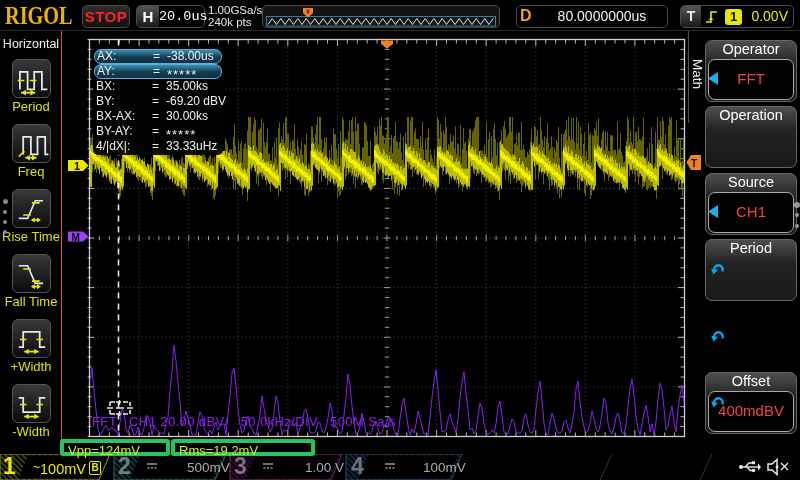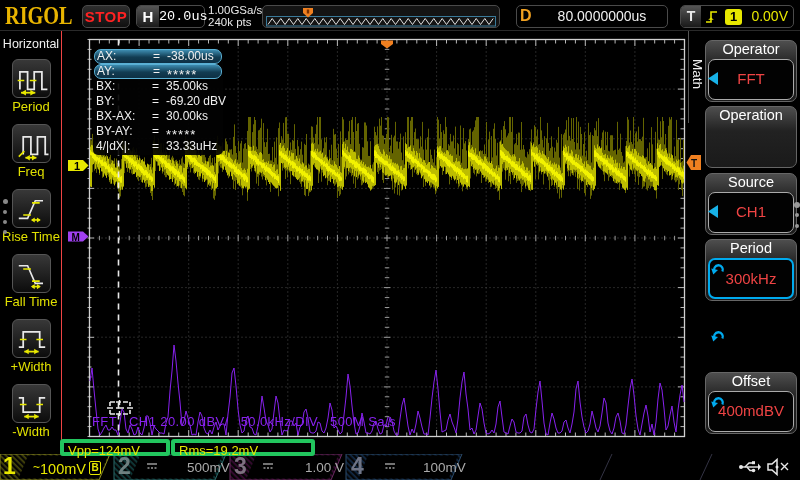--- a/index.html
+++ b/index.html
@@ -232,23 +232,20 @@
       <div class="mlab">Source</div>
       <div class="mval">
         <span class="mvt">CH1</span>
       </div>
     </div>
 <svg class="abs" style="left:22px;top:174px" width="10" height="13" viewBox="0 0 10 13">
       <path d="M10 0v13L0 6.5z" fill="#18b2e8"></path>
     </svg>
 <div class="mitem" style="top:208px">
       <div class="mlab">Period</div>
-      <div class="mval hl">
-        <span class="mvt">300kHz</span>
-      </div>
     </div>
 <svg class="abs" style="left:25px;top:230px" width="15" height="15" viewBox="0 0 15 15">
       <path d="M3.6 10.8 A4.4 4.4 0 1 1 11.4 10.6" stroke="#00aaee" stroke-width="2.3" fill="none"></path>
       <path d="M0.2 7.4l6.8 1.5-4.7 4.7z" fill="#00aaee"></path>
     </svg>
 <svg class="abs" style="left:25px;top:297px" width="15" height="15" viewBox="0 0 15 15">
       <path d="M3.6 10.8 A4.4 4.4 0 1 1 11.4 10.6" stroke="#00aaee" stroke-width="2.3" fill="none"></path>
       <path d="M0.2 7.4l6.8 1.5-4.7 4.7z" fill="#00aaee"></path>
     </svg>
 <div class="mitem" style="top:341px">

